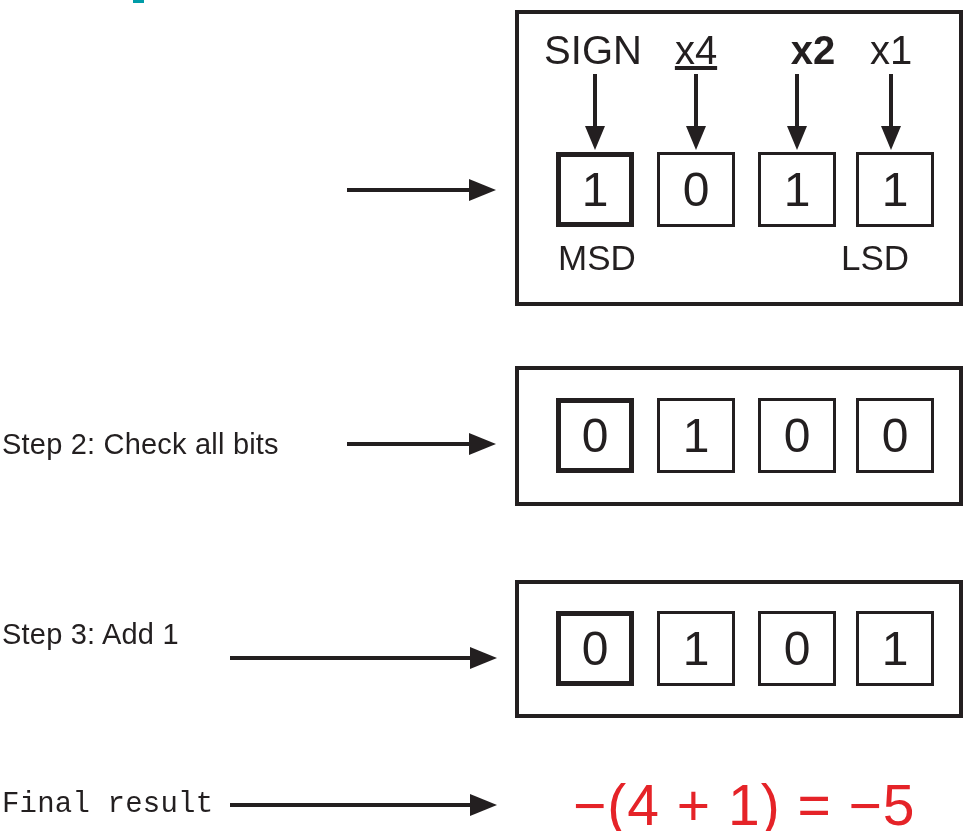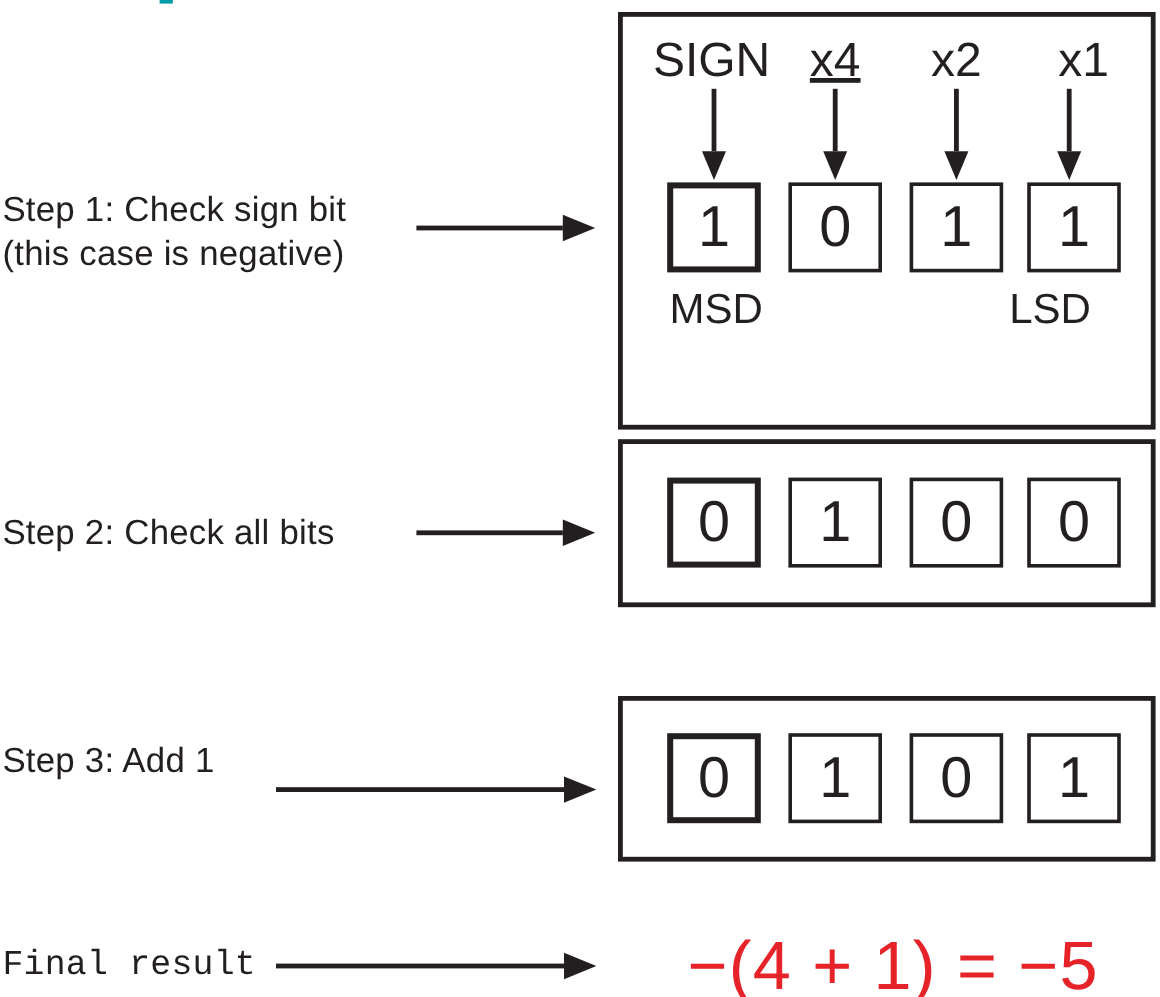--- a/index.html
+++ b/index.html
@@ -21,21 +21,21 @@
   
   .harrow{position:absolute;height:4px;background:var(--ink);}
   .harrow::after{
     content:"";position:absolute;left:100%;top:50%;transform:translateY(-50%);
     width:0;height:0;border-left:27px solid var(--ink);
     border-top:11px solid transparent;border-bottom:11px solid transparent;
   }
 
   
   .reg-box{position:absolute;border:4px solid var(--ink);background:var(--bg);box-sizing:border-box;}
-  .box1{left:515px;top:10px;width:448px;height:348px;}
+  .box1{left:515px;top:10px;width:448px;height:296px;}
   .box2{left:515px;top:366px;width:448px;height:140px;}
   .box3{left:515px;top:580px;width:448px;height:138px;}
 
   
   .col-label{position:absolute;top:16px;transform:translateX(-50%);font-size:40px;line-height:1;white-space:nowrap;}
 
   
   .varrow{position:absolute;top:60px;width:4px;height:52px;background:var(--ink);}
   .varrow::after{
     content:"";position:absolute;top:100%;left:50%;transform:translateX(-50%);
@@ -66,31 +66,27 @@
     color:var(--red);white-space:nowrap;letter-spacing:1px;
   }
 </style>
 </head>
 <body>
 
 <div class="canvas">
 
   <div class="teal-mark"></div>
 
-  <div class="step-label" style="top:157px;">
-    <div>Step 1: Check sign bit</div>
-    <div>(this case is negative)</div>
-  </div>
   <div class="harrow" style="left:347px;top:188px;width:122px;"></div>
 
   <div class="reg-box box1">
     <div class="col-label" style="left:74px;">SIGN</div>
     <div class="col-label" style="left:177px;text-decoration:underline;">x4</div>
-    <div class="col-label" style="left:278px;">x2</div>
-    <div class="col-label" style="left:384px;">x1</div>
+    <div class="col-label" style="left:294px;font-weight:bold;">x2</div>
+    <div class="col-label" style="left:372px;">x1</div>
 
     <div class="varrow" style="left:74px;"></div>
     <div class="varrow" style="left:175px;"></div>
     <div class="varrow" style="left:276px;"></div>
     <div class="varrow" style="left:370px;"></div>
 
     <div class="bit-cell msd c0">
         <span>1</span>
       </div>
     <div class="bit-cell c1">

